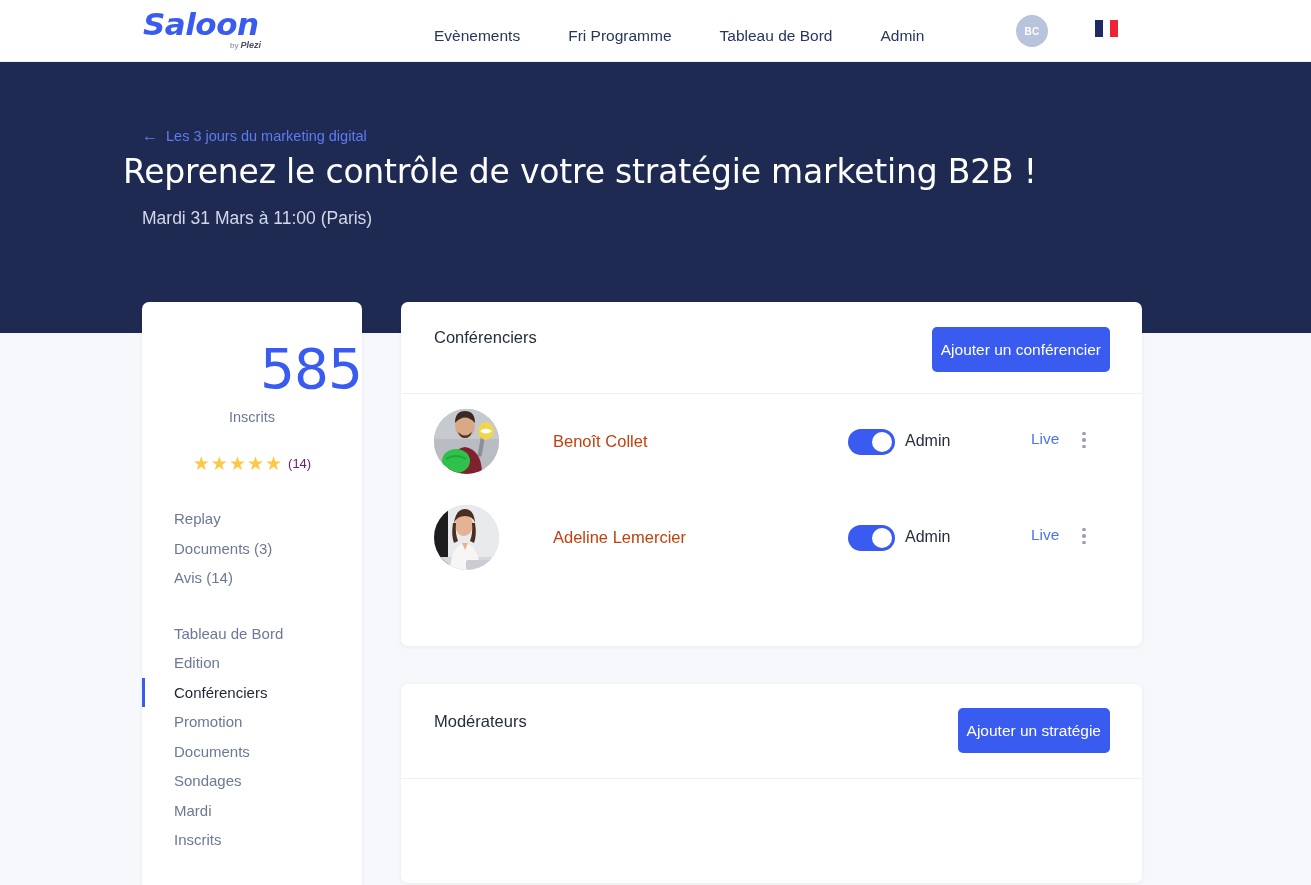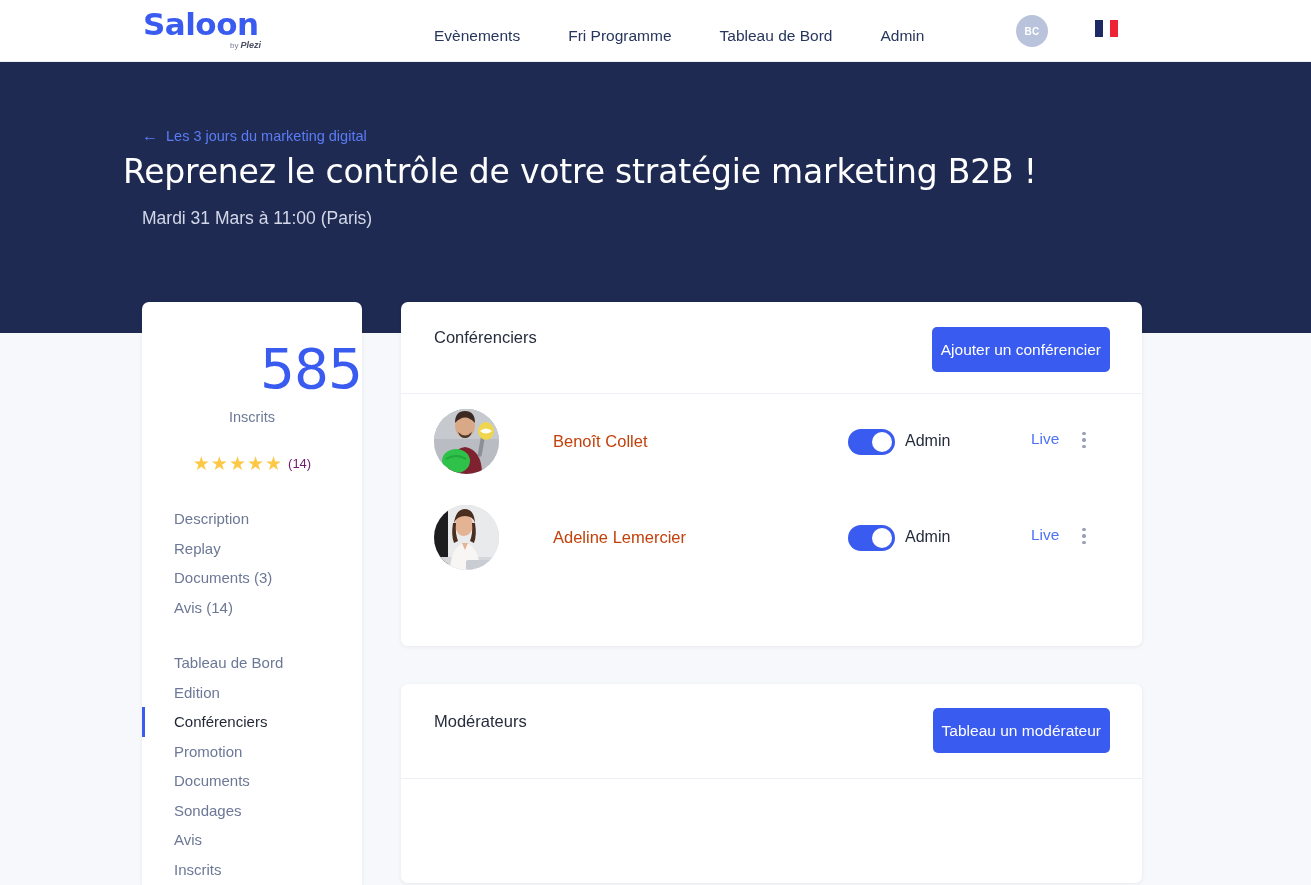--- a/index.html
+++ b/index.html
@@ -20,20 +20,21 @@
     z-index: 5;
   }
   .logo-wrap {
     position: absolute; left: 143px; top: 9px;
     width: 118px; height: 44px;
   }
   .logo-text {
     font-size: 31px; font-weight: bold; color: #3a5bf0;
     letter-spacing: -0.5px; line-height: 31px;
     font-family: "DejaVu Sans", sans-serif;
+    font-style: italic;
   }
   .logo-sub {
     position: absolute; right: 0; top: 31px;
     font-size: 8px; color: #7a7f92;
     display: flex; align-items: center; gap: 2px;
   }
   .logo-sub-brand {
     font-style: italic; font-weight: bold; color: #4a4f62;
     font-size: 9px;
   }
@@ -250,23 +251,20 @@
     <span class="star">★</span>
     <span class="star">★</span>
     <span class="star">★</span>
     <span class="star">★</span>
     <span class="rating-count">(14)</span>
   </div>
 
   <nav class="menu">
     <div class="menu-group">
       <div class="menu-item">
-        <span>Description</span>
-      </div>
-      <div class="menu-item">
         <span>Replay</span>
       </div>
       <div class="menu-item">
         <span>Documents (3)</span>
       </div>
       <div class="menu-item">
         <span>Avis (14)</span>
       </div>
     </div>
 
@@ -283,21 +281,21 @@
       <div class="menu-item">
         <span>Promotion</span>
       </div>
       <div class="menu-item">
         <span>Documents</span>
       </div>
       <div class="menu-item">
         <span>Sondages</span>
       </div>
       <div class="menu-item">
-        <span>Avis</span>
+        <span>Mardi</span>
       </div>
       <div class="menu-item">
         <span>Inscrits</span>
       </div>
     </div>
   </nav>
 </div>
 
 <div class="card" id="speakers-card">
   <div class="card-head">
@@ -359,16 +357,16 @@
       <i></i>
       <i></i>
       <i></i>
     </div>
   </div>
 </div>
 
 <div class="card" id="moderators-card">
   <div class="card-head">
     <div class="card-title">Modérateurs</div>
-    <button class="primary-btn">Tableau un modérateur</button>
+    <button class="primary-btn">Ajouter un stratégie</button>
   </div>
   <div class="empty-body"></div>
 </div>
 
 </body></html>

